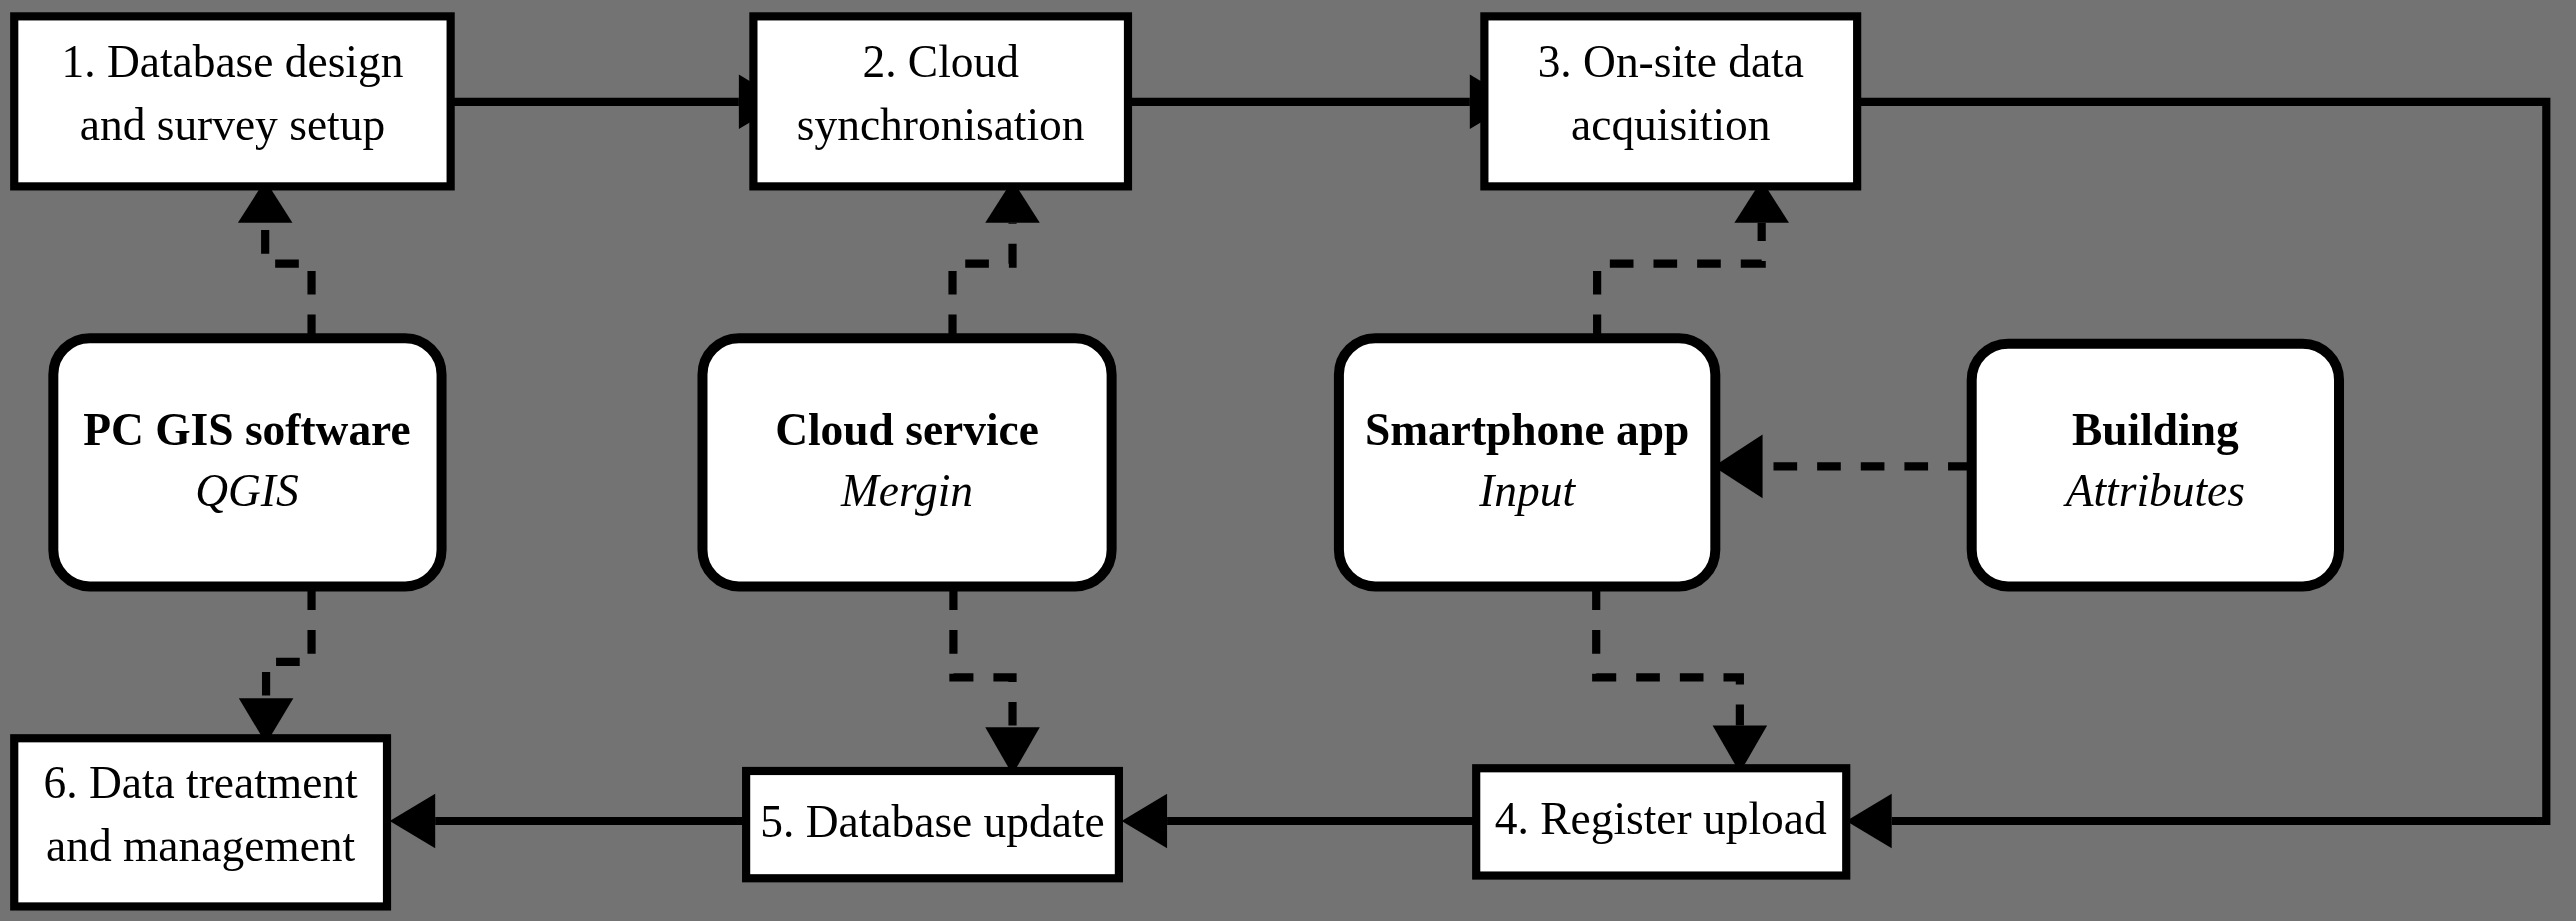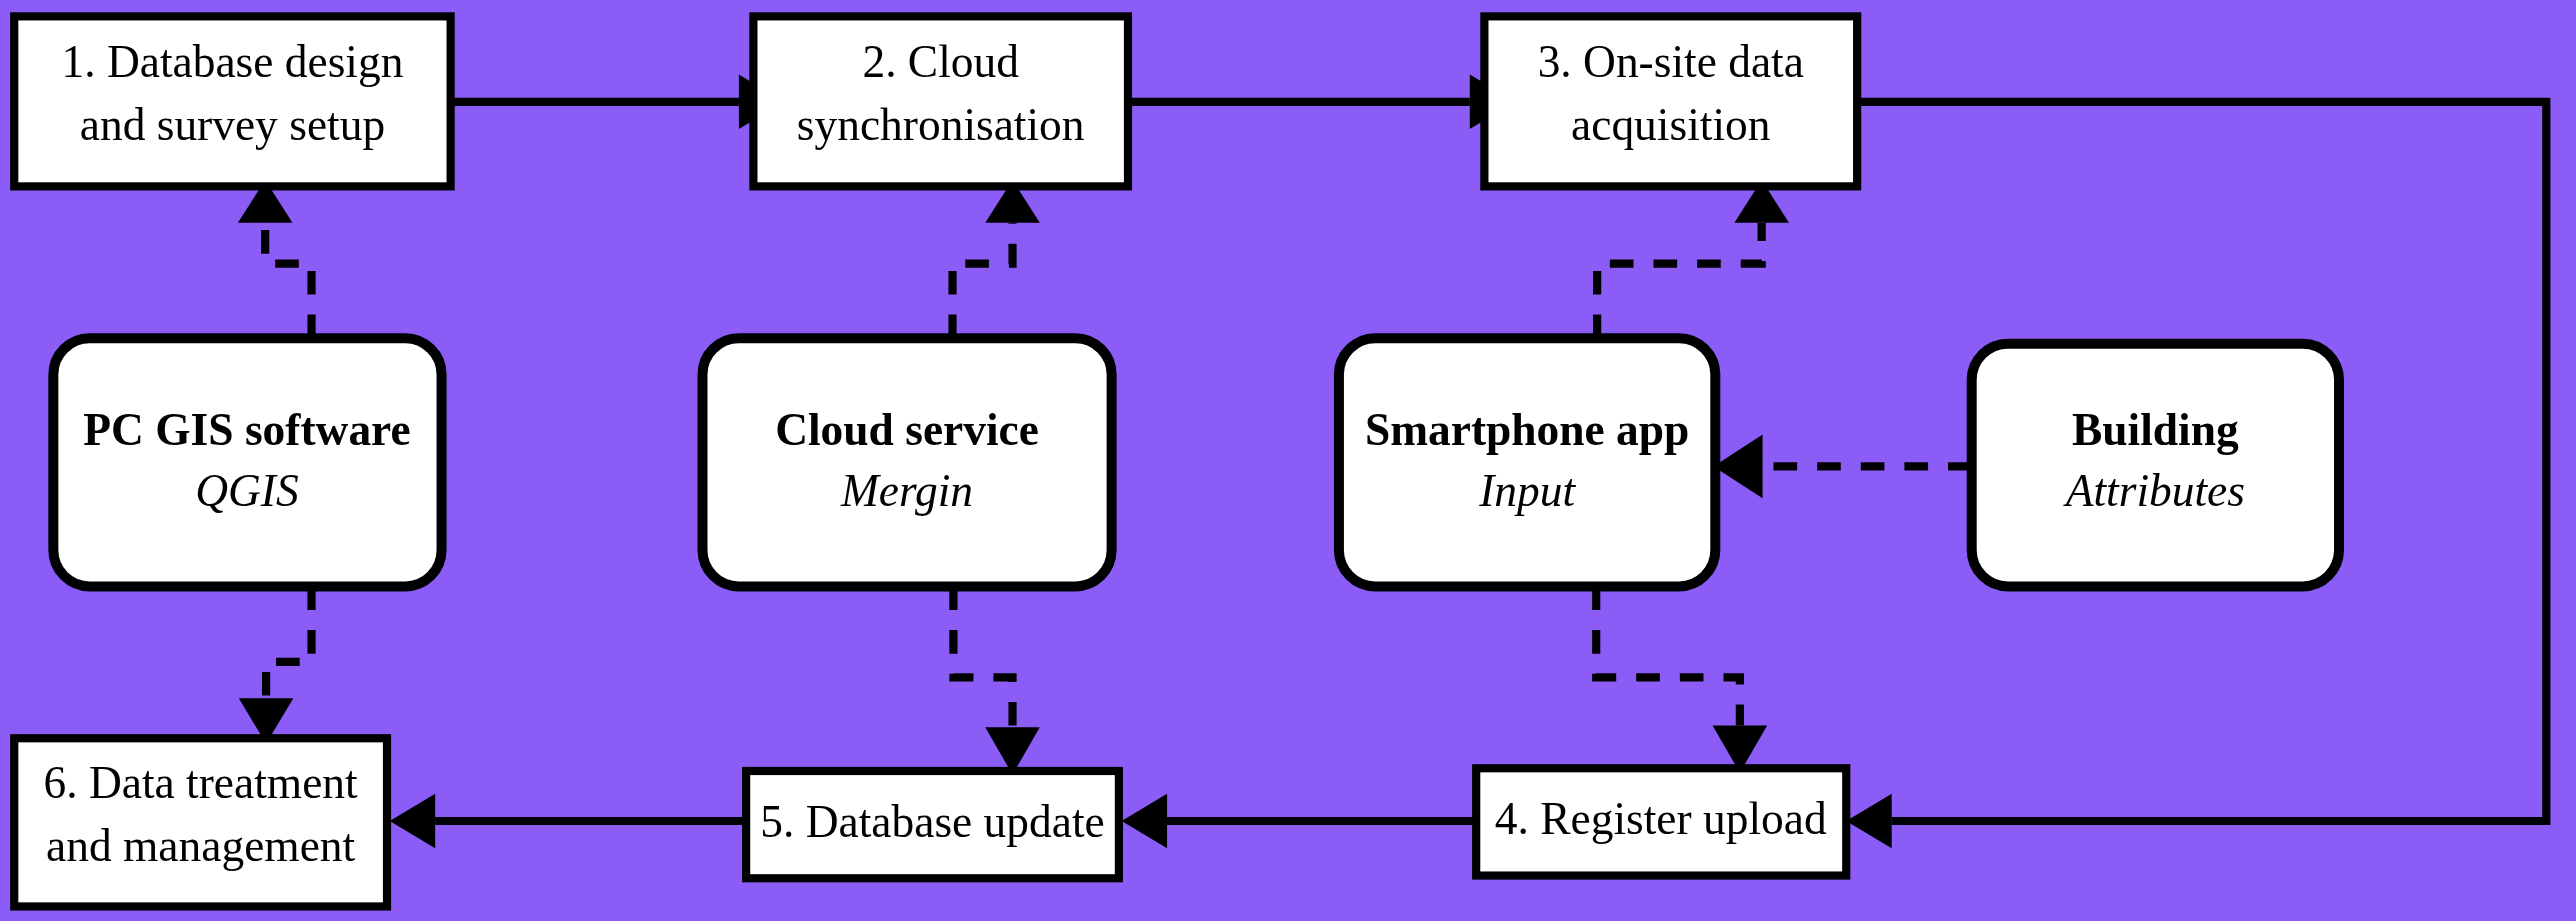--- a/index.html
+++ b/index.html
@@ -7,21 +7,21 @@
     padding: 0;
     background: #ffffff;
   }
   body {
     font-family: "Liberation Serif", "DejaVu Serif", serif;
   }
   #diagram-root {
     position: relative;
     width: 2576px;
     height: 921px;
-    background: #8b5cf6;
+    background: #737373;
     overflow: hidden;
   }
   svg.flow {
     position: absolute;
     top: 0;
     left: 0;
     width: 2576px;
     height: 921px;
     display: block;
   }

